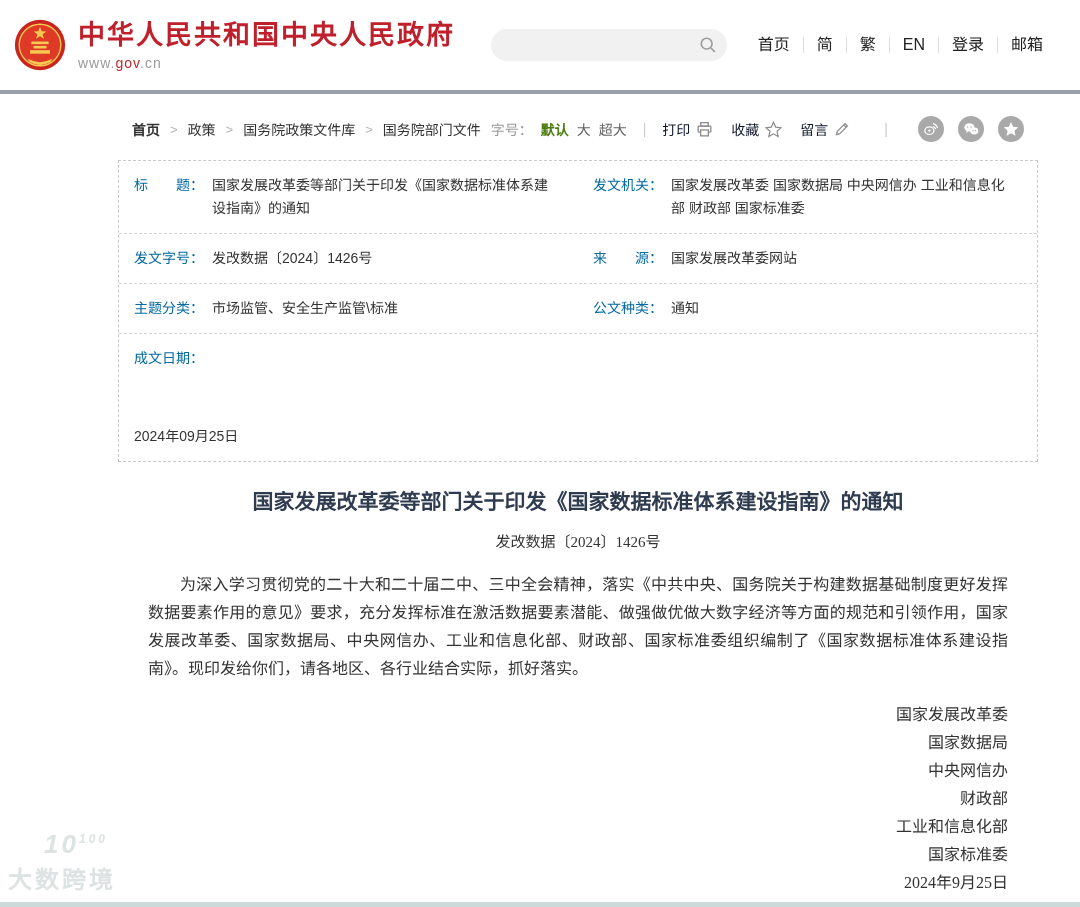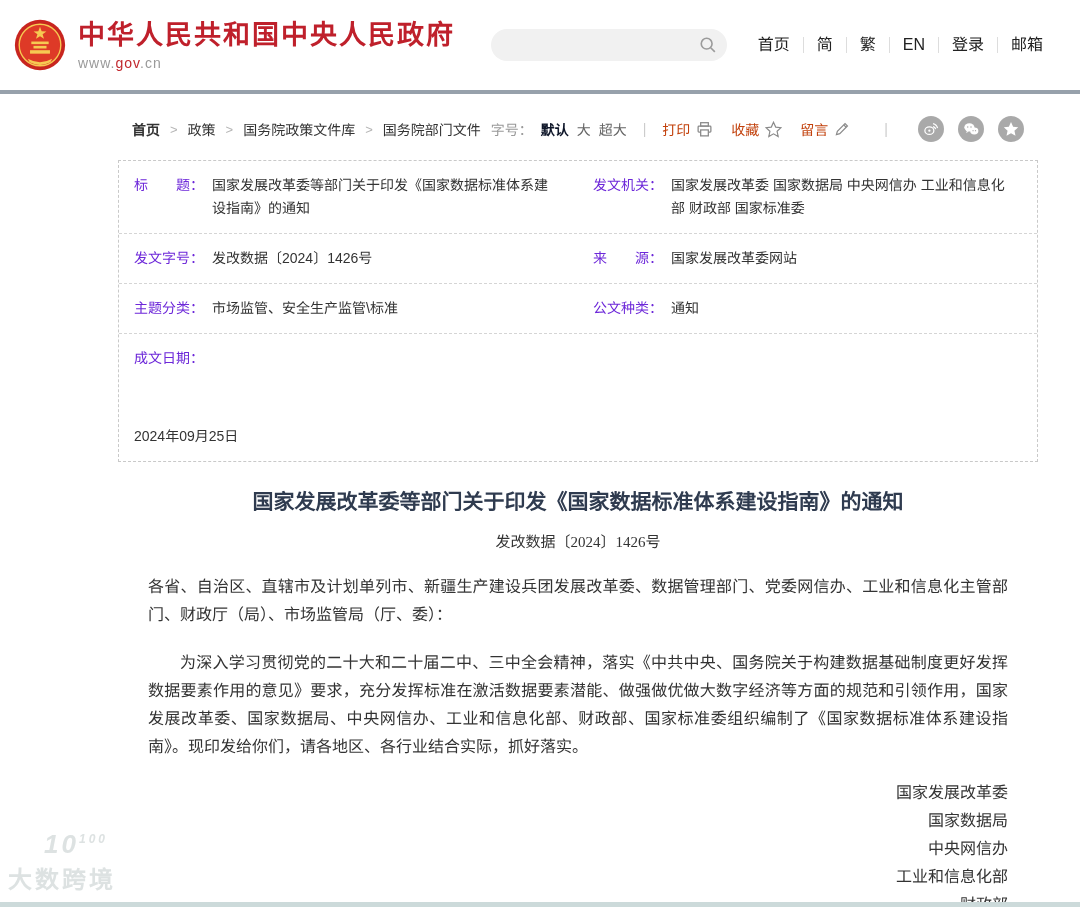--- a/index.html
+++ b/index.html
@@ -28,36 +28,36 @@
 
   
   .crumb-row { display:flex; align-items:center; padding:22px 14px 14px 14px; font-size:14px; }
   .breadcrumb { display:flex; align-items:center; }
   .crumb { color:#333; cursor:pointer; }
   .crumb.first { font-weight:bold; }
   .crumb-sep { color:#b5b5b5; margin:0 10px; font-size:13px; }
   .tools { margin-left:auto; display:flex; align-items:center; color:#888;text-align:right; }
   .fontsize-label { color:#999; }
   .fs-opt { margin-left:8px; color:#666; cursor:pointer; }
-  .fs-opt.active { color:#0f172a; font-weight:bold; }
+  .fs-opt.active { color:#4d7c0f; font-weight:bold; }
   .tool-sep { color:#ccc; margin:0 16px; }
-  .tool-item { display:flex; align-items:center; color:#c2410c; cursor:pointer; margin-right:18px; }
+  .tool-item { display:flex; align-items:center; color:#0f172a; cursor:pointer; margin-right:18px; }
   .tool-item:last-of-type { margin-right:0; }
   .tool-item svg { margin-left:6px; }
   .share-icons { display:flex; align-items:center; }
   .share-circle { width:26px; height:26px; border-radius:50%; background:#a9a9a9; margin-left:14px;
     display:flex; align-items:center; justify-content:center; cursor:pointer; }
 
   
   .meta-table { margin-top:4px; border:1px dashed #c9c9c9; font-size:14px; }
   .meta-row { display:flex; border-top:1px dashed #d5d5d5; }
   .meta-row:first-child { border-top:none; }
   .meta-cell { width:50%; display:flex; padding:13px 20px 13px 15px; line-height:23px; }
   .meta-cell.wide { width:100%;flex-direction:column; }
-  .meta-label { color:#6d28d9; flex:0 0 78px; }
+  .meta-label { color:#0369a1; flex:0 0 78px; }
   .meta-value { color:#333; }
 
   
   .article { padding:0 30px; font-family:"Liberation Serif", serif; color:#333; }
   .article-title { margin-top:26px; text-align:center; font-size:21px; font-weight:bold; color:#2f3b4f; line-height:28px; }
   .doc-number { margin-top:14px; text-align:center; font-size:15px; color:#333; }
   .para { margin-top:22px; font-size:16px; line-height:28px; text-align:justify; }
   .para.indent { text-indent:2em; margin-top:20px; }
   .signatures { margin-top:18px; text-align:right; font-size:16px; line-height:28px; }
 
@@ -208,28 +208,27 @@
       <div class="meta-cell wide">
         <span class="meta-label">成文日期：</span>
         <span class="meta-value">2024年09月25日</span>
       </div>
     </div>
   </div>
 
   <div class="article">
     <div class="article-title">国家发展改革委等部门关于印发《国家数据标准体系建设指南》的通知</div>
     <div class="doc-number">发改数据〔2024〕1426号</div>
-    <div class="para">各省、自治区、直辖市及计划单列市、新疆生产建设兵团发展改革委、数据管理部门、党委网信办、工业和信息化主管部门、财政厅（局）、市场监管局（厅、委）：</div>
     <div class="para indent">为深入学习贯彻党的二十大和二十届二中、三中全会精神，落实《中共中央、国务院关于构建数据基础制度更好发挥数据要素作用的意见》要求，充分发挥标准在激活数据要素潜能、做强做优做大数字经济等方面的规范和引领作用，国家发展改革委、国家数据局、中央网信办、工业和信息化部、财政部、国家标准委组织编制了《国家数据标准体系建设指南》。现印发给你们，请各地区、各行业结合实际，抓好落实。</div>
     <div class="signatures">
       <div>国家发展改革委</div>
       <div>国家数据局</div>
       <div>中央网信办</div>
+      <div>财政部</div>
       <div>工业和信息化部</div>
-      <div>财政部</div>
       <div>国家标准委</div>
       <div>2024年9月25日</div>
     </div>
 
   </div>
 </div>
 
 <div class="watermark">
   <span class="wm-logo"><span>10</span><sup>100</sup></span>
   <span class="wm-text">大数跨境</span>

